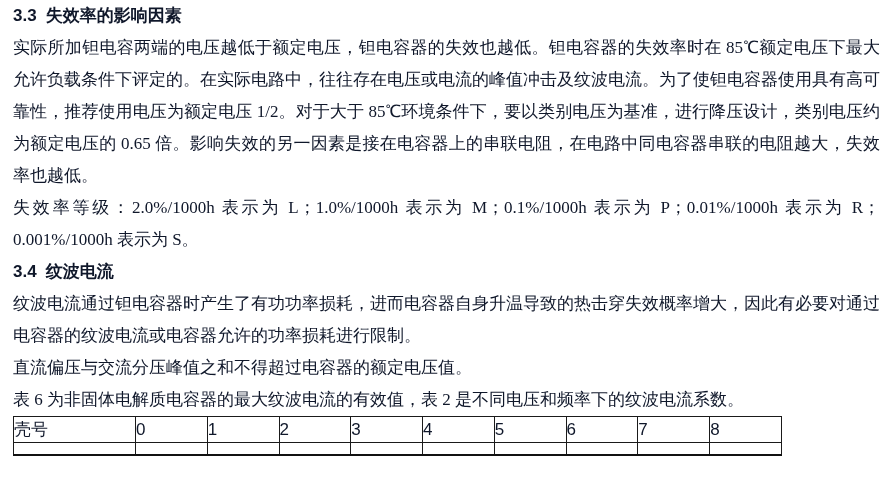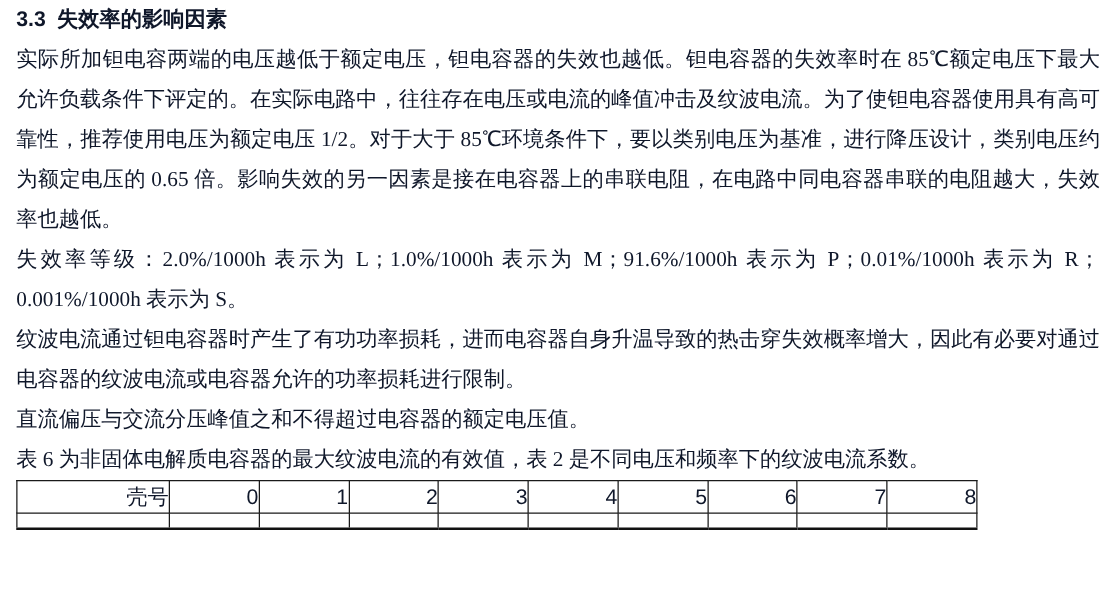--- a/index.html
+++ b/index.html
@@ -36,43 +36,46 @@
   }
   table.irms {
     border-collapse: collapse;
     table-layout: fixed;
     width: 769px;
     margin-left: 0;
     font-size: 17px;
   }
   table.irms td {
     border: 1px solid #1a1a1a;
-    text-align: right;
+    text-align: left;
     vertical-align: middle;
     padding: 0;
     overflow: hidden;
     white-space: nowrap;
   }
   tr.hdr-row td { height: 25px; line-height: 25px; }
   tr.data-row td { height: 32px; line-height: 32px; }
   tr.sliver-row td { height: 11px; border-bottom: 2px solid #111; }
 </style>
 </head>
 <body>
 
 <div class="page">
 
   <div class="heading">
     <span class="num">3.3</span><span>失效率的影响因素</span>
   </div>
 
   <p class="para">实际所加钽电容两端的电压越低于额定电压，钽电容器的失效也越低。钽电容器的失效率时在 85℃额定电压下最大允许负载条件下评定的。在实际电路中，往往存在电压或电流的峰值冲击及纹波电流。为了使钽电容器使用具有高可靠性，推荐使用电压为额定电压 1/2。对于大于 85℃环境条件下，要以类别电压为基准，进行降压设计，类别电压约为额定电压的 0.65 倍。影响失效的另一因素是接在电容器上的串联电阻，在电路中同电容器串联的电阻越大，失效率也越低。</p>
 
-  <p class="para">失效率等级：2.0%/1000h 表示为 L；1.0%/1000h 表示为 M；91.6%/1000h 表示为 P；0.01%/1000h 表示为 R；0.001%/1000h 表示为 S。</p>
+  <p class="para">失效率等级：2.0%/1000h 表示为 L；1.0%/1000h 表示为 M；0.1%/1000h 表示为 P；0.01%/1000h 表示为 R；0.001%/1000h 表示为 S。</p>
 
+  <div class="heading">
+    <span class="num">3.4</span><span>纹波电流</span>
+  </div>
 
   <p class="para">纹波电流通过钽电容器时产生了有功功率损耗，进而电容器自身升温导致的热击穿失效概率增大，因此有必要对通过电容器的纹波电流或电容器允许的功率损耗进行限制。</p>
 
   <p class="para">直流偏压与交流分压峰值之和不得超过电容器的额定电压值。</p>
 
   <p class="para">表 6 为非固体电解质电容器的最大纹波电流的有效值，表 2 是不同电压和频率下的纹波电流系数。</p>
 
   <table class="irms">
     <colgroup>
       <col style="width:122px">

